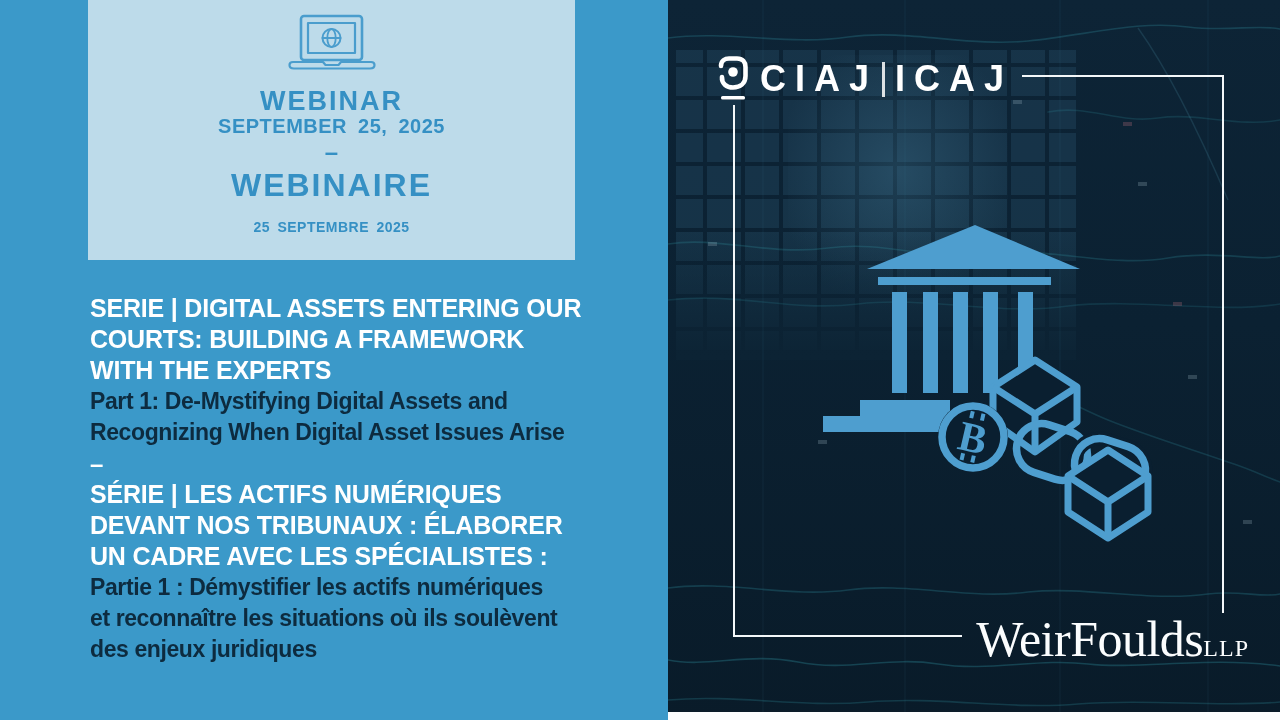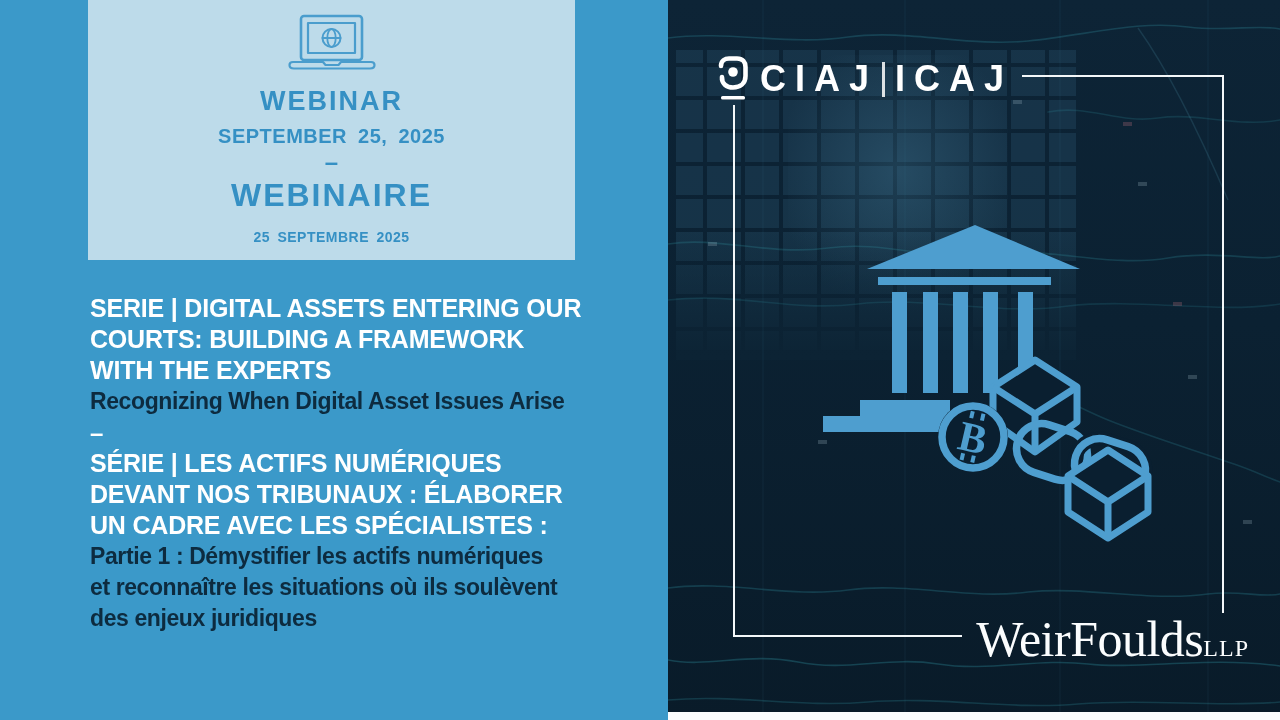--- a/index.html
+++ b/index.html
@@ -8,21 +8,21 @@
     font-family:"Liberation Sans",sans-serif;background:#3B99C9;
   }
   
   .left-panel{position:absolute;left:0;top:0;width:668px;height:600px;background:#3B99C9;}
   .info-card{
     position:absolute;left:88px;top:0;width:487px;height:260px;
     background:#BDDBEA;text-align:center;color:#3590C4;
   }
   .laptop-wrap{margin:14px auto 0;width:90px;height:58px;}
   .webinar-label{margin-top:15px;font-size:27px;font-weight:700;letter-spacing:2px;line-height:28px;}
-  .webinar-date{margin-top:10px;font-size:20px;font-weight:700;letter-spacing:.5px;word-spacing:5px;line-height:22px;}
+  .webinar-date{margin-top:0;font-size:20px;font-weight:700;letter-spacing:.5px;word-spacing:5px;line-height:22px;}
   .card-dash{margin-top:5px;font-size:24px;font-weight:700;line-height:20px;}
   .webinaire-label{margin-top:9px;font-size:32px;font-weight:700;letter-spacing:2px;line-height:28px;}
   .webinaire-date{margin-top:17px;font-size:14px;font-weight:700;letter-spacing:.5px;word-spacing:3px;line-height:22px;}
 
   .text-block{position:absolute;left:90px;top:293px;width:520px;}
   .line{line-height:31px;white-space:nowrap;}
   .hl{color:#FFFFFF;font-weight:700;font-size:25px;letter-spacing:-0.2px;}
   .sub{color:#0D2B3F;font-weight:700;font-size:23px;letter-spacing:-0.4px;}
   .dash-line{color:#FFFFFF;font-weight:700;font-size:24px;}
 
@@ -80,20 +80,21 @@
       <div class="webinar-date">SEPTEMBER 25, 2025</div>
       <div class="card-dash">–</div>
       <div class="webinaire-label">WEBINAIRE</div>
       <div class="webinaire-date">25 SEPTEMBRE 2025</div>
     </div>
 
     <div class="text-block">
       <div class="line hl">SERIE | DIGITAL ASSETS ENTERING OUR</div>
       <div class="line hl">COURTS: BUILDING A FRAMEWORK</div>
       <div class="line hl">WITH THE EXPERTS</div>
+      <div class="line sub">Part 1: De-Mystifying Digital Assets and</div>
       <div class="line sub">Recognizing When Digital Asset Issues Arise</div>
       <div class="line dash-line">–</div>
       <div class="line hl">SÉRIE | LES ACTIFS NUMÉRIQUES</div>
       <div class="line hl">DEVANT NOS TRIBUNAUX : ÉLABORER</div>
       <div class="line hl">UN CADRE AVEC LES SPÉCIALISTES :</div>
       <div class="line sub">Partie 1 : Démystifier les actifs numériques</div>
       <div class="line sub">et reconnaître les situations où ils soulèvent</div>
       <div class="line sub">des enjeux juridiques</div>
     </div>
   </div>

